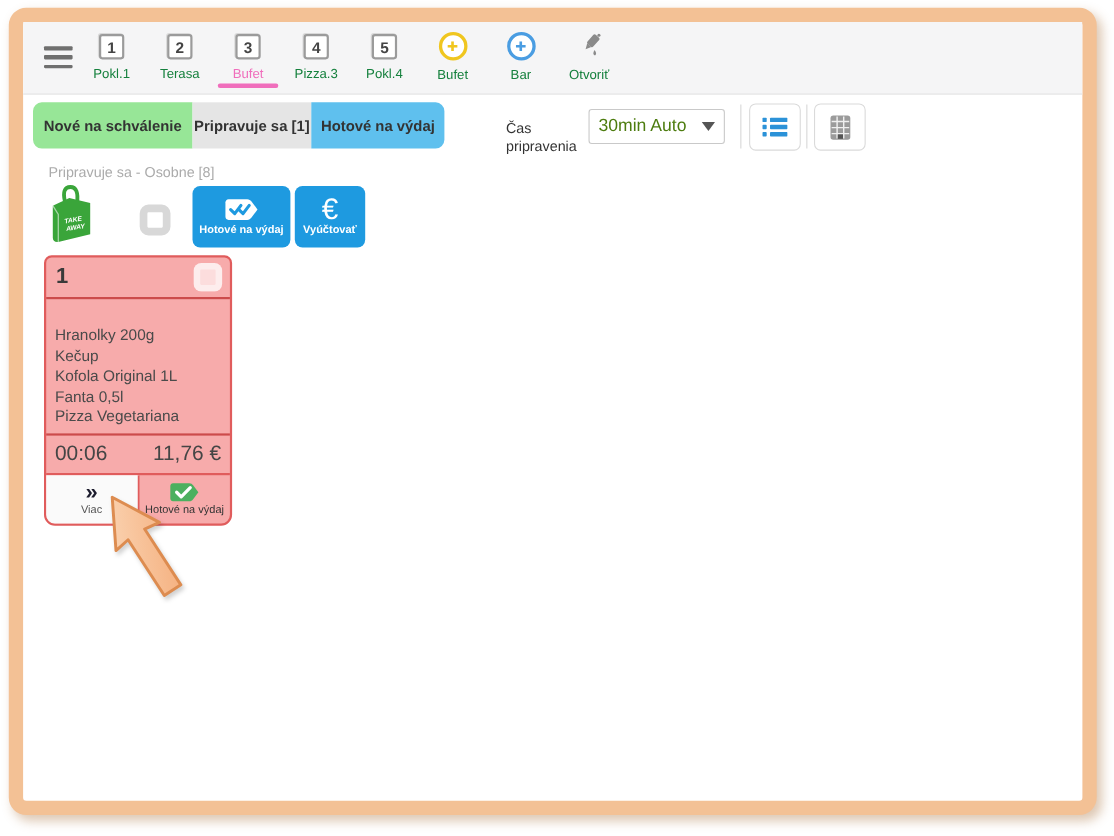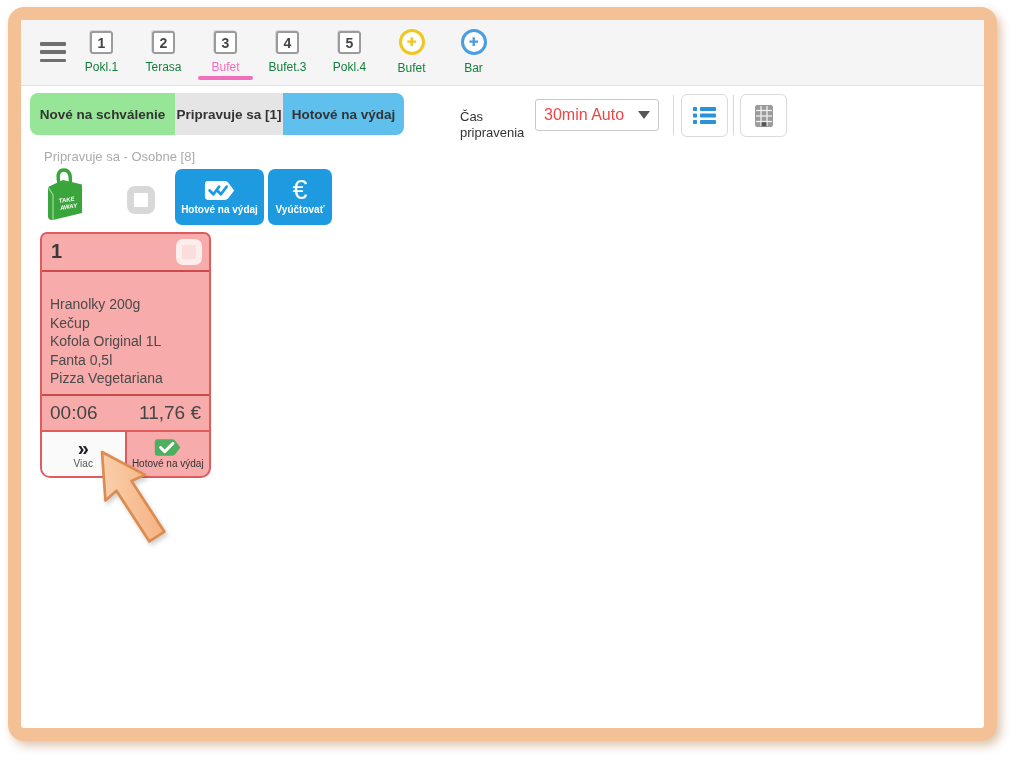--- a/index.html
+++ b/index.html
@@ -36,21 +36,21 @@
   .seg{position:absolute;left:9px;top:73px;display:flex;height:42px;}
   .seg-btn{display:flex;align-items:center;justify-content:center;font-size:13.5px;
     font-weight:bold;color:#333;cursor:pointer;}
   .seg-green{width:145px;background:#97e697;border-radius:8px 0 0 8px;}
   .seg-orange{width:108px;background:#e5e5e5;}
   .seg-blue{width:121px;background:#5fc0ee;border-radius:0 8px 8px 0;}
   .prep-label{position:absolute;left:439px;top:78px;width:68px;font-size:13px;color:#333;
     line-height:16px;margin-top:11px;}
   .dropdown{position:absolute;left:514px;top:79px;width:106px;height:30px;background:#fff;
     border:1px solid #c9c9c9;border-radius:3px;display:flex;align-items:center;
-    padding:0 8px;font-size:16px;color:#ef4444;cursor:pointer;gap:10px;}
+    padding:0 8px;font-size:16px;color:#4d7c0f;cursor:pointer;gap:10px;}
   .caret{margin-left:auto;width:0;height:0;border-left:6px solid transparent;
     border-right:6px solid transparent;border-top:8px solid #555;}
   .vdiv{position:absolute;top:75px;height:40px;width:1px;background:#d8d8d8;}
   .vdiv.d1{left:652px;} .vdiv.d2{left:712px;}
   .icon-btn{position:absolute;top:74px;width:45px;height:41px;background:#fff;
     border:1px solid #dadada;border-radius:6px;display:flex;align-items:center;
     justify-content:center;cursor:pointer;}
   .icon-btn.b1{left:660px;} .icon-btn.b2{left:719px;}
 
   
@@ -110,33 +110,48 @@
       <div class="tab">
         <span class="tab-num">2</span>
         <span class="tab-label">Terasa</span>
       </div>
       <div class="tab active">
         <span class="tab-num">3</span>
         <span class="tab-label">Bufet</span>
       </div>
       <div class="tab">
         <span class="tab-num">4</span>
-        <span class="tab-label">Bufet.3</span>
+        <span class="tab-label">Pizza.3</span>
       </div>
       <div class="tab">
         <span class="tab-num">5</span>
         <span class="tab-label">Pokl.4</span>
       </div>
       <div class="tab">
         <span class="plus-circle yellow">✚</span>
         <span class="tab-label">Bufet</span>
       </div>
       <div class="tab">
         <span class="plus-circle blue">✚</span>
         <span class="tab-label">Bar</span>
+      </div>
+      <div class="tab">
+        <span class="pen-wrap">
+          <svg width="26" height="26" viewBox="0 0 26 26">
+            <g fill="#8a8a8a">
+              <g transform="rotate(42 13 11)">
+                <rect x="10" y="1" width="7" height="11" rx="1.5"></rect>
+                <path d="M11,12 h5 l-2.5,5 z"></path>
+              </g>
+              <path d="M17.5,16.5 q2.6,3.4 0.4,5 q-2.8,-1 -0.4,-5"></path>
+              <circle cx="21.5" cy="3" r="1.4"></circle>
+            </g>
+          </svg>
+        </span>
+        <span class="tab-label">Otvoriť</span>
       </div>
     </div>
   </div>
 
   <div class="seg">
     <div class="seg-btn seg-green">Nové na schválenie</div>
     <div class="seg-btn seg-orange">Pripravuje sa [1]</div>
     <div class="seg-btn seg-blue">Hotové na výdaj</div>
   </div>
 

